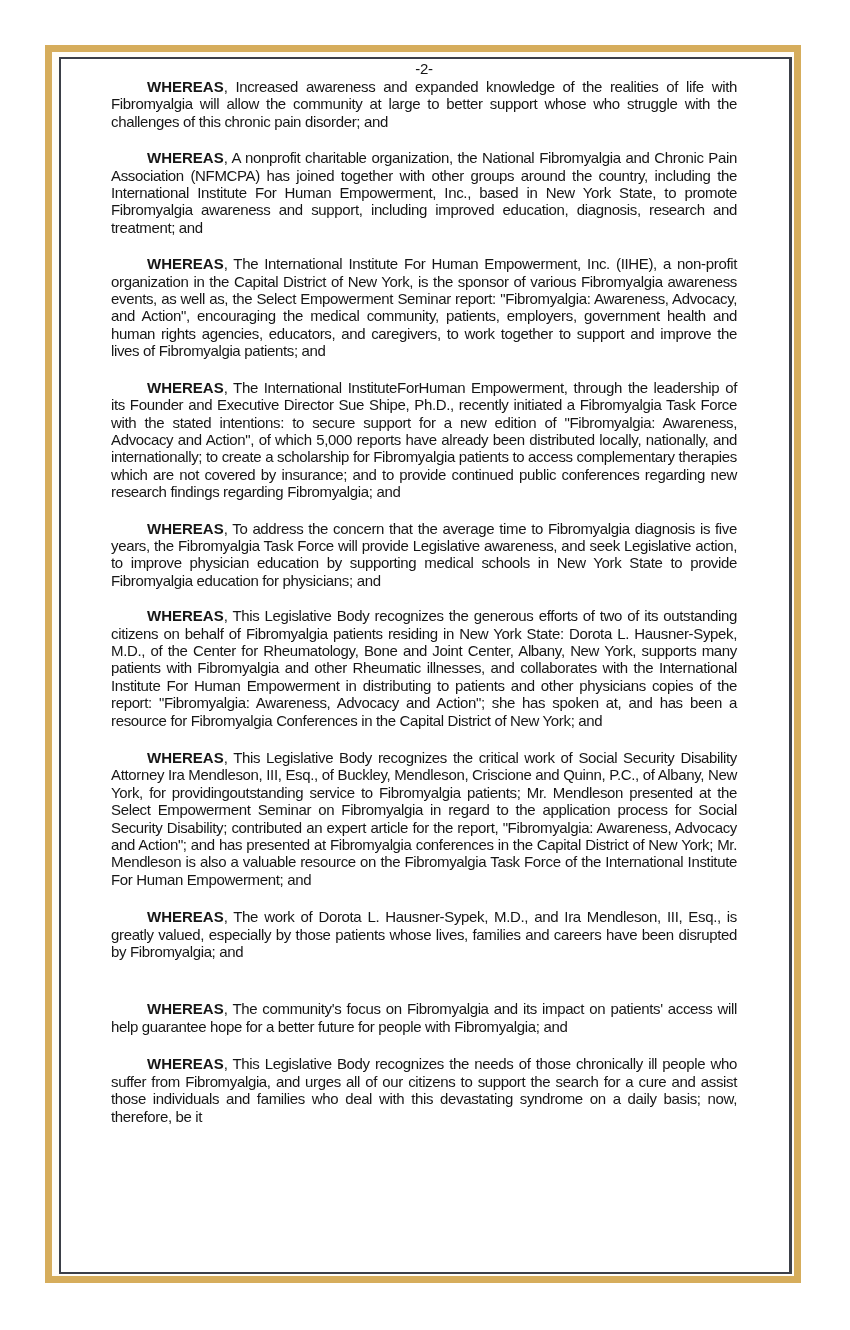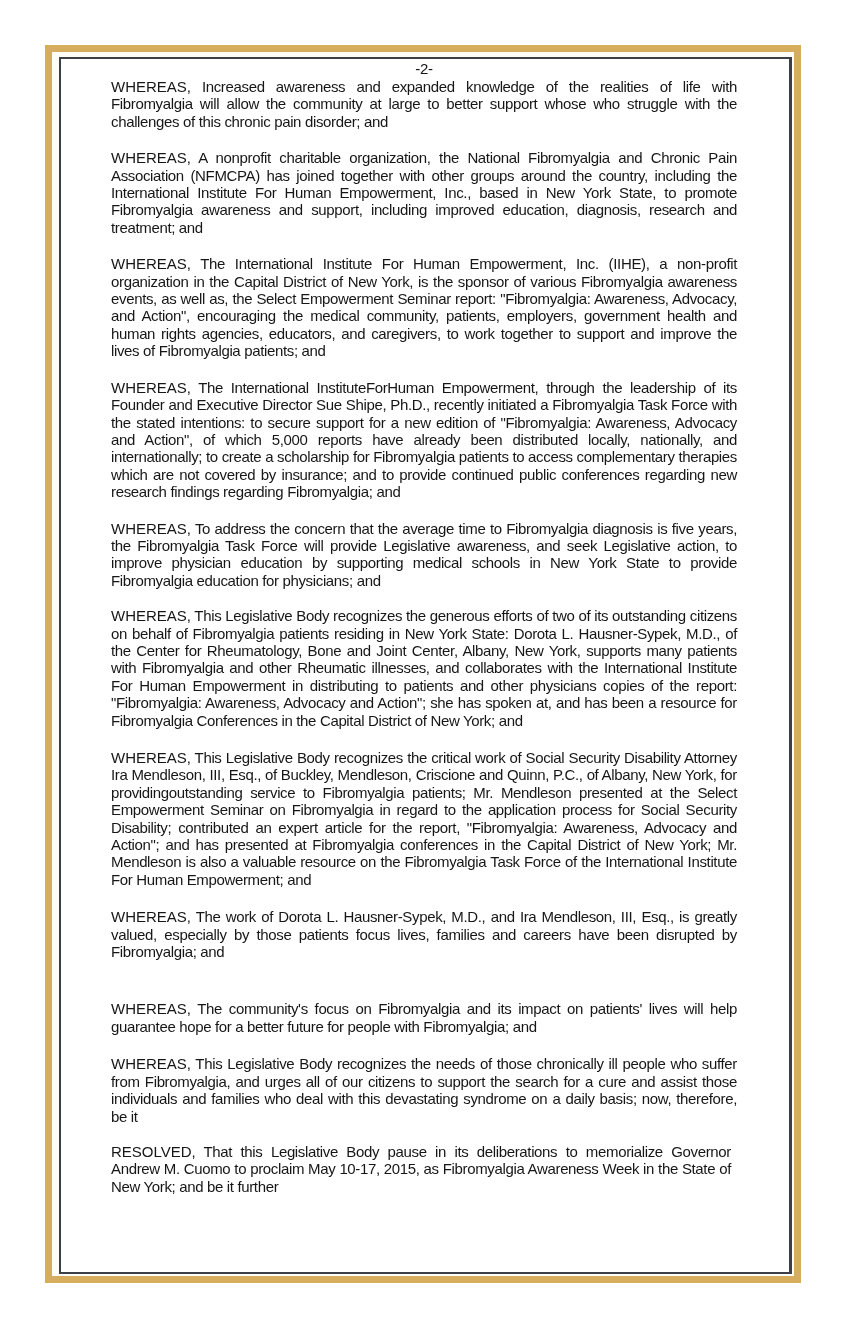--- a/index.html
+++ b/index.html
@@ -13,21 +13,21 @@
       border: 2px solid #3b3f48; background: #ffffff;
       border-bottom-width: 2px; border-right-width: 3px;
     }
     .content {
       position: absolute; left: 111px; top: 60px; width: 626px;
       font-family: "Liberation Sans", sans-serif; font-size: 15px;
       line-height: 17.4px; color: #161616; letter-spacing: -0.35px;
     }
     .page-number { text-align: center; margin: 0 0 0 0; height: 18px; }
     .para { text-align: justify; margin: 0; }
-    .para .lead { font-weight: normal; letter-spacing: 0; }
+    .para .lead { font-weight: bold; margin-left: 36px; letter-spacing: 0; }
     .gap { height: 17px; }
   </style>
 </head>
 <body>
 
 <div class="gold-frame"></div>
 <div class="inner-frame"></div>
 
 <div class="content">
   <div class="page-number">-2-</div>
@@ -46,25 +46,24 @@
 
   <p class="para"><span class="lead">WHEREAS</span><span>, To address the concern that the average time to Fibromyalgia diagnosis is five years, the Fibromyalgia Task Force will provide Legislative awareness, and seek Legislative action, to improve physician education by supporting medical schools in New York State to provide Fibromyalgia education for physicians; and</span></p>
   <div class="gap" style="height:18px"></div>
 
   <p class="para"><span class="lead">WHEREAS</span><span>, This Legislative Body recognizes the generous efforts of two of its outstanding citizens on behalf of Fibromyalgia patients residing in New York State: Dorota L. Hausner-Sypek, M.D., of the Center for Rheumatology, Bone and Joint Center, Albany, New York, supports many patients with Fibromyalgia and other Rheumatic illnesses, and collaborates with the International Institute For Human Empowerment in distributing to patients and other physicians copies of the report: "Fibromyalgia: Awareness, Advocacy and Action"; she has spoken at, and has been a resource for Fibromyalgia Conferences in the Capital District of New York; and</span></p>
   <div class="gap" style="height:20px"></div>
 
   <p class="para"><span class="lead">WHEREAS</span><span>, This Legislative Body recognizes the critical work of Social Security Disability Attorney Ira Mendleson, III, Esq., of Buckley, Mendleson, Criscione and Quinn, P.C., of Albany, New York, for providingoutstanding service to Fibromyalgia patients; Mr. Mendleson presented at the Select Empowerment Seminar on Fibromyalgia in regard to the application process for Social Security Disability; contributed an expert article for the report, "Fibromyalgia: Awareness, Advocacy and Action"; and has presented at Fibromyalgia conferences in the Capital District of New York; Mr. Mendleson is also a valuable resource on the Fibromyalgia Task Force of the International Institute For Human Empowerment; and</span></p>
   <div class="gap" style="height:20px"></div>
 
-  <p class="para"><span class="lead">WHEREAS</span><span>, The work of Dorota L. Hausner-Sypek, M.D., and Ira Mendleson, III, Esq., is greatly valued, especially by those patients focus lives, families and careers have been disrupted by Fibromyalgia; and</span></p>
+  <p class="para"><span class="lead">WHEREAS</span><span>, The work of Dorota L. Hausner-Sypek, M.D., and Ira Mendleson, III, Esq., is greatly valued, especially by those patients whose lives, families and careers have been disrupted by Fibromyalgia; and</span></p>
   <div class="gap" style="height:20px"></div>
 
   <div class="gap" style="height:20px"></div>
 
-  <p class="para"><span class="lead">WHEREAS</span><span>, The community's focus on Fibromyalgia and its impact on patients' lives will help guarantee hope for a better future for people with Fibromyalgia; and</span></p>
+  <p class="para"><span class="lead">WHEREAS</span><span>, The community's focus on Fibromyalgia and its impact on patients' access will help guarantee hope for a better future for people with Fibromyalgia; and</span></p>
   <div class="gap" style="height:20px"></div>
 
   <p class="para"><span class="lead">WHEREAS</span><span>, This Legislative Body recognizes the needs of those chronically ill people who suffer from Fibromyalgia, and urges all of our citizens to support the search for a cure and assist those individuals and families who deal with this devastating syndrome on a daily basis; now, therefore, be it</span></p>
   <div class="gap" style="height:18px"></div>
 
-  <p class="para" style="width:620px"><span class="lead">RESOLVED</span><span>, That this Legislative Body pause in its deliberations to memorialize Governor Andrew M. Cuomo to proclaim May 10-17, 2015, as Fibromyalgia Awareness Week in the State of New York; and be it further</span></p>
 </div>
 
 </body></html>

